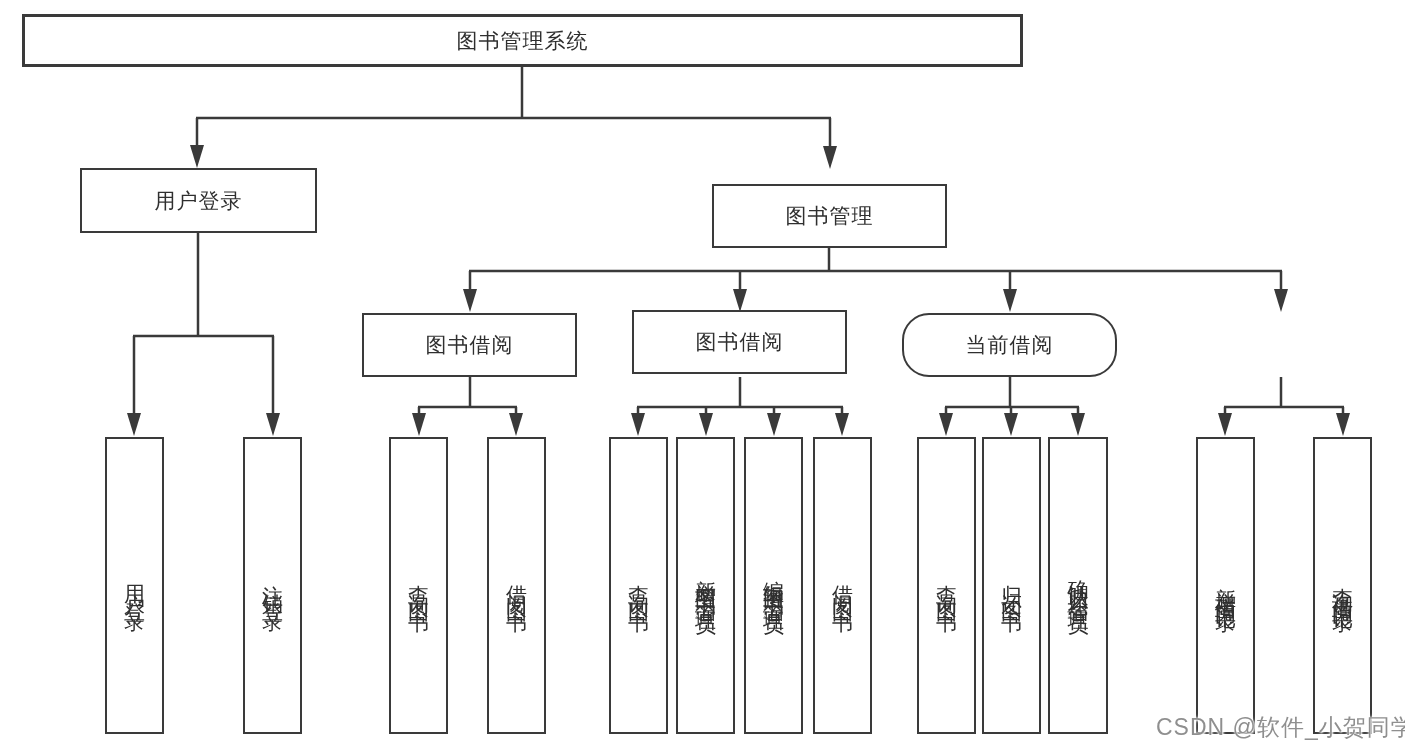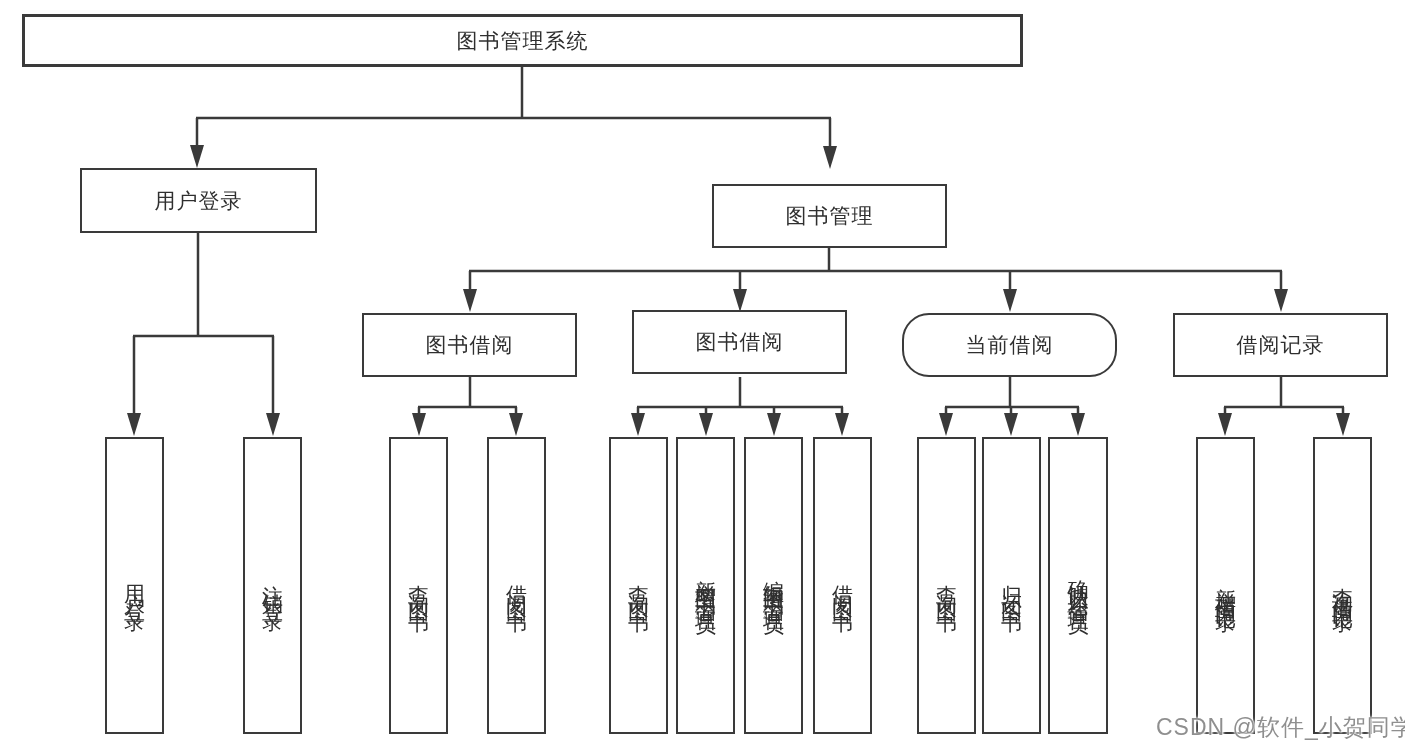--- a/index.html
+++ b/index.html
@@ -128,21 +128,20 @@
   </svg>
 
   <div class="node node-root">图书管理系统</div>
 
   <div class="node node-l2" style="left:80px;top:168px;width:237px;height:65px;">用户登录</div>
   <div class="node node-l2" style="left:712px;top:184px;width:235px;height:64px;">图书管理</div>
 
   <div class="node node-l3" style="left:362px;top:313px;width:215px;height:64px;">图书借阅</div>
   <div class="node node-l3" style="left:632px;top:310px;width:215px;height:64px;">图书借阅</div>
   <div class="node node-l3" style="left:902px;top:313px;width:215px;height:64px;border-radius:27px;">当前借阅</div>
-  <div class="node node-l3" style="left:1173px;top:313px;width:215px;height:64px;">借阅记录</div>
 
   <div class="node leaf" style="left:105px;">用户登录</div>
   <div class="node leaf" style="left:243px;">注销登录</div>
 
   <div class="node leaf" style="left:389px;">查询图书</div>
   <div class="node leaf" style="left:487px;">借阅图书</div>
 
   <div class="node leaf" style="left:609px;">查询图书</div>
   <div class="node leaf long" style="left:676px;">新增图书（管理员）</div>
   <div class="node leaf long" style="left:744px;">编辑图书（管理员）</div>

